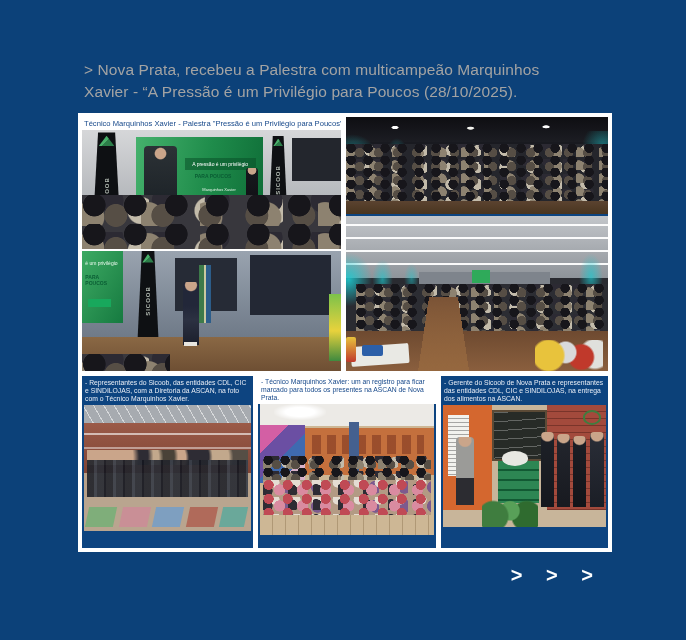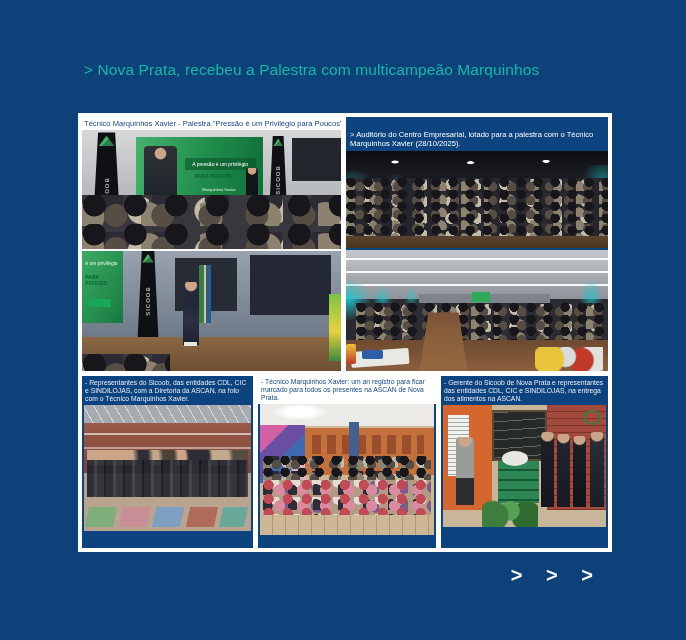--- a/index.html
+++ b/index.html
@@ -1,20 +1,20 @@
 <!DOCTYPE html>
 <html><head>
 <meta charset="utf-8">
 <style>
   html,body{margin:0;padding:0;}
   body{font-family:"Liberation Sans",sans-serif;}
   .page{position:relative;width:686px;height:640px;background:#0c4179;overflow:hidden;}
 
   
-  .headline{position:absolute;left:84px;top:59px;width:560px;color:#14b8a6;
+  .headline{position:absolute;left:84px;top:59px;width:560px;color:#a3a3a3;
     font-size:15.5px;line-height:22px;letter-spacing:.1px;}
 
   
   .collage{position:absolute;left:78px;top:113px;width:534px;height:439px;
     background:#fff;box-sizing:border-box;padding:4px;display:flex;flex-direction:column;gap:5px;}
   .top-sec{height:254px;display:flex;gap:5px;}
   .col-left{width:259px;display:flex;flex-direction:column;background:#fff;}
   .col-right{flex:1;display:flex;flex-direction:column;background:#0d4480;}
   .bot-sec{flex:1;display:flex;gap:5px;}
   .cell{background:#0d4480;display:flex;flex-direction:column;box-sizing:border-box;}
@@ -56,20 +56,21 @@
   .arrows{position:absolute;right:84px;top:564px;color:#fff;font-weight:bold;
     font-size:20px;letter-spacing:9px;}
 </style>
 </head>
 <body>
 
 <div class="page">
 
   <div class="headline">
     <div>&gt; Nova Prata, recebeu a Palestra com multicampeão Marquinhos</div>
+    <div>Xavier - “A Pressão é um Privilégio para Poucos (28/10/2025).</div>
   </div>
 
   <div class="collage">
 
     <div class="top-sec">
 
       <div class="col-left">
         <div class="cap-white">
           <b>Técnico Marquinhos Xavier</b><span> - Palestra "Pressão é um Privilégio para Poucos"</span>
         </div>
@@ -123,23 +124,20 @@
           <div class="abs" style="left:39%;top:26%;width:6%;height:52%;background:radial-gradient(circle at 50% 5%, #caa58a 0 9%, transparent 11%),linear-gradient(#222739 38%,#2c3142 60%,#1b1f2c);border-radius:4px 4px 0 0;"></div>
           <div class="abs" style="left:39.5%;top:76%;width:5%;height:3%;background:#e8e6e0;"></div>
 
           <div class="abs" style="right:0;top:36%;width:4.5%;height:56%;background:linear-gradient(#7cc24a,#e8d23c 55%,#3f8a3f);"></div>
 
           <div class="abs crowd" style="left:0;bottom:0;width:34%;height:14%;"></div>
         </div>
       </div>
 
       <div class="col-right">
-        <div class="cap-blue">
-          <span>&gt; Auditório do Centro Empresarial, lotado para a palestra com o </span><b>Técnico Marquinhos Xavier</b><span> (28/10/2025).</span>
-        </div>
 
         <div class="ph" style="height:97px;background:#191a20;">
           <div class="abs" style="left:0;top:0;width:100%;height:26%;background:linear-gradient(#0e0e12,#1c1d23);"></div>
           <div class="abs" style="left:6%;top:4%;width:90%;height:14%;background-image:radial-gradient(ellipse 7px 3px at 14% 50%, #fff 0 40%, transparent 60%),radial-gradient(ellipse 7px 3px at 46% 55%, #f4f4ef 0 40%, transparent 60%),radial-gradient(ellipse 7px 3px at 78% 45%, #fff 0 40%, transparent 60%);"></div>
           <div class="abs" style="left:0;top:18%;width:13%;height:62%;background:radial-gradient(ellipse at 20% 50%, rgba(30,201,207,.85), transparent 70%);"></div>
           <div class="abs" style="left:15%;top:22%;width:9%;height:42%;background:radial-gradient(ellipse, rgba(30,201,207,.6), transparent 70%);"></div>
           <div class="abs" style="right:0;top:14%;width:10%;height:40%;background:radial-gradient(ellipse at 80% 40%, rgba(30,201,207,.5), transparent 70%);"></div>
           <div class="abs crowd crowd-sm" style="left:0;top:28%;width:100%;height:60%;background-color:#25262c;"></div>
           <div class="abs" style="left:0;bottom:0;width:100%;height:13%;background:linear-gradient(#5b4330,#49351f);"></div>
         </div>

